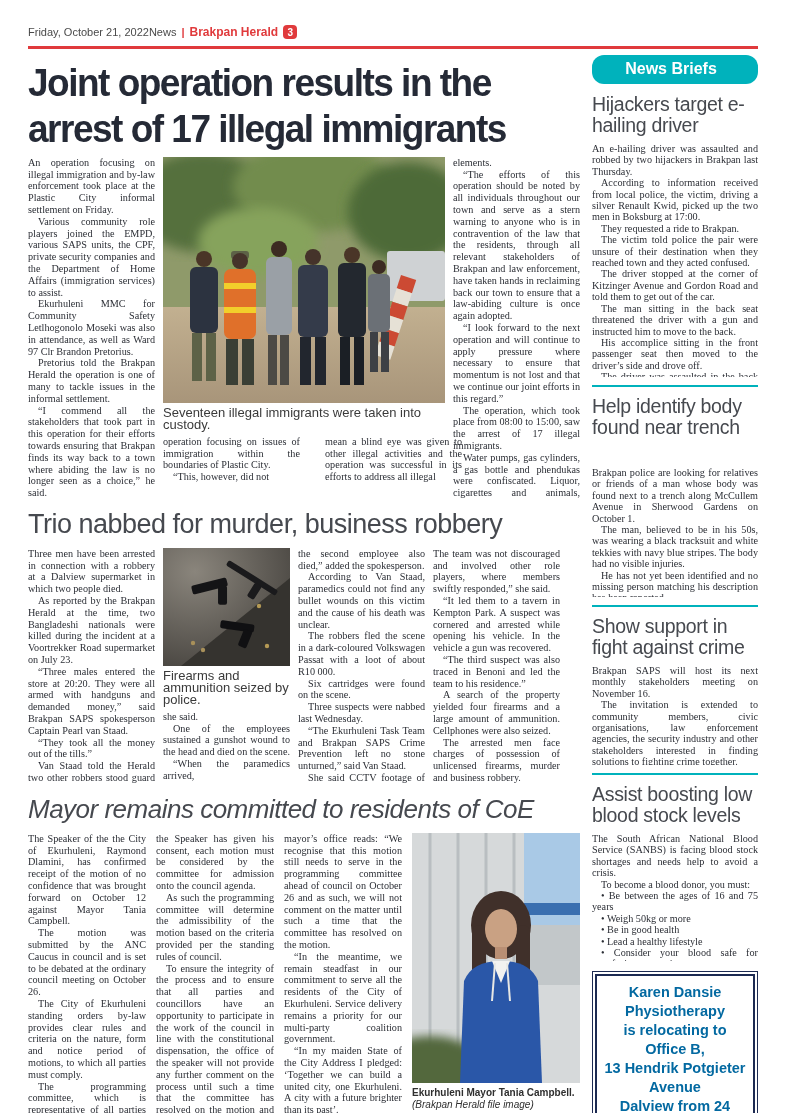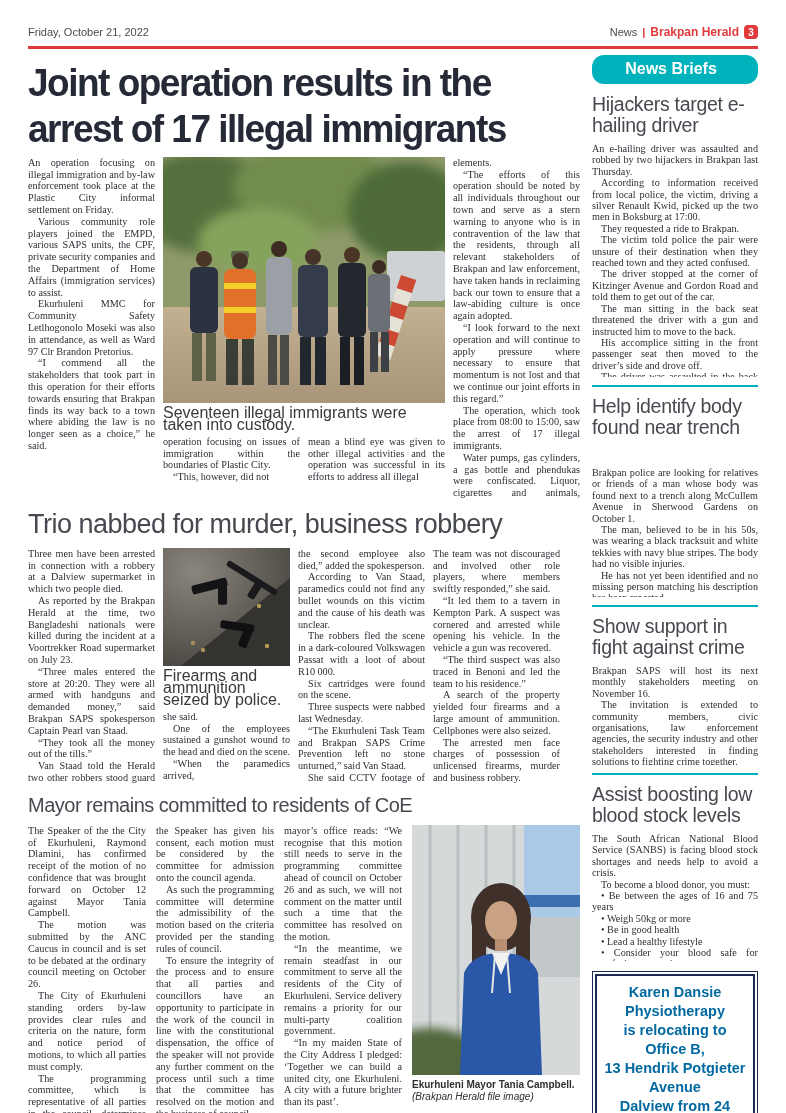--- a/index.html
+++ b/index.html
@@ -4,21 +4,21 @@
 <style>
   * { margin:0; padding:0; box-sizing:border-box; }
   html,body { background:#ffffff; }
   body {
     width:786px; height:1113px; overflow:hidden;
     font-family:"Liberation Serif", serif;
     color:#2b2e35; position:relative;
     padding:24px 28px 0 28px;
   }
   
-  .topbar { display:flex; justify-content:space-between; align-items:center;
+  .topbar { display:flex; justify-content:flex-start; align-items:center;
     font-family:"Liberation Sans", sans-serif; font-size:11px; color:#4a4a4a; height:16px; }
   .topbar-right { display:flex; align-items:center; gap:5px; }
   .masthead { color:#e03a3c; font-weight:bold; font-size:12px; }
   .mast-sep { color:#e03a3c; font-weight:bold; }
   .pageno { background:#e03a3c; color:#fff; font-weight:bold; font-size:10px;
     width:14px; height:14px; border-radius:4px; display:flex; align-items:center; justify-content:center; }
   .redrule { height:3px; background:#e03a3c; margin:6px 0 4px 0; }
 
   
   .main { display:flex; gap:12px; }
@@ -28,32 +28,32 @@
   
   h1.lead-hl {
     font-family:"Liberation Sans", sans-serif; font-weight:bold;
     font-size:37px; line-height:1.16; letter-spacing:-1.5px; color:#252a36;
     margin:8px 0 10px 0; transform:scaleY(1.06); transform-origin:top left;
   }
   h2.sub-hl {
     font-family:"Liberation Sans", sans-serif; font-weight:normal;
     font-size:27px; color:#46494f; letter-spacing:-0.5px; margin:10px 0 8px 0;
   }
-  h2.sub-hl.mayor { font-size:20px; }
+  h2.sub-hl.mayor { font-size:26px;font-style:italic; }
 
   
   .paras p { font-size:10.2px; line-height:11.8px; text-align:justify; }
   .paras p:not(:first-child) { text-indent:10px; }
   .col { overflow:hidden; }
 
   
   .article1 { display:grid; grid-template-columns:127px 282px 127px; gap:8px; height:342px; overflow:hidden; }
   .a1-photo { width:282px; height:246px; overflow:hidden; }
-  .caption { font-family:"Liberation Sans", sans-serif; font-size:16px; line-height:12px; color:#3a3a3a; margin:4px 0 5px 0; }
-  .a1-cont { display:grid; grid-template-columns:137px 137px; gap:8px; }
+  .caption { font-family:"Liberation Sans", sans-serif; font-size:13px; line-height:12px; color:#3a3a3a; margin:4px 0 5px 0; }
+  .a1-cont { display:grid; grid-template-columns:137px 137px; gap:25px; }
 
   
   .article2 { display:grid; grid-template-columns:repeat(4,127px); gap:8px; height:236px; overflow:hidden; }
   .a2-photo { width:127px; height:118px; overflow:hidden; }
 
   
   .article3 { display:grid; grid-template-columns:118px 118px 118px 178px; gap:10px; height:308px; overflow:hidden; }
   .a3-photo { width:178px; height:250px; overflow:hidden; }
   .a3-caption { font-family:"Liberation Sans", sans-serif; font-size:10px; line-height:12px; color:#2f2f2f; margin-top:4px; }
   .a3-caption .ital { font-style:italic; }
@@ -97,20 +97,21 @@
 
   <div class="leftzone">
 
     <h1 class="lead-hl">Joint operation results in the arrest of 17 illegal immigrants</h1>
 
     <section class="article1">
       <div class="col paras">
           <p>An operation focusing on illegal immigration and by-law enforcement took place at the Plastic City informal settlement on Friday.</p>
           <p>Various community role players joined the EMPD, various SAPS units, the CPF, private security companies and the Department of Home Affairs (immigration services) to assist.</p>
           <p>Ekurhuleni MMC for Community Safety Letlhogonolo Moseki was also in attendance, as well as Ward 97 Clr Brandon Pretorius.</p>
+          <p>Pretorius told the Brakpan Herald the operation is one of many to tackle issues in the informal settlement.</p>
           <p>“I commend all the stakeholders that took part in this operation for their efforts towards ensuring that Brakpan finds its way back to a town where abiding the law is no longer seen as a choice,” he said.</p>
         </div>
 
       <div>
         <div class="a1-photo">
           <svg width="282" height="246" viewBox="0 0 282 246">
             <defs>
               <filter id="soft">
                   <feGaussianBlur stdDeviation="6"></feGaussianBlur>
                 </filter>

